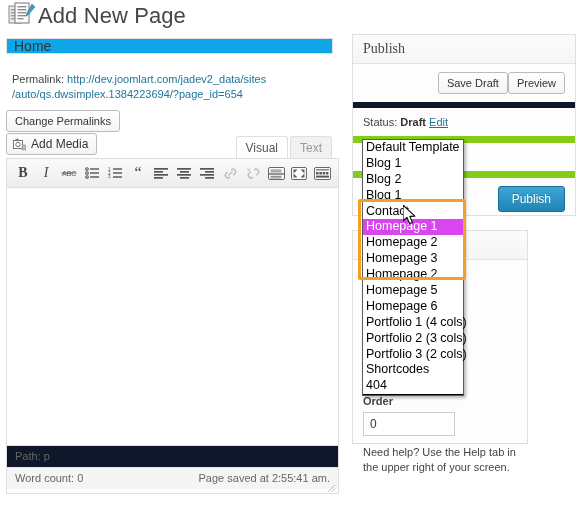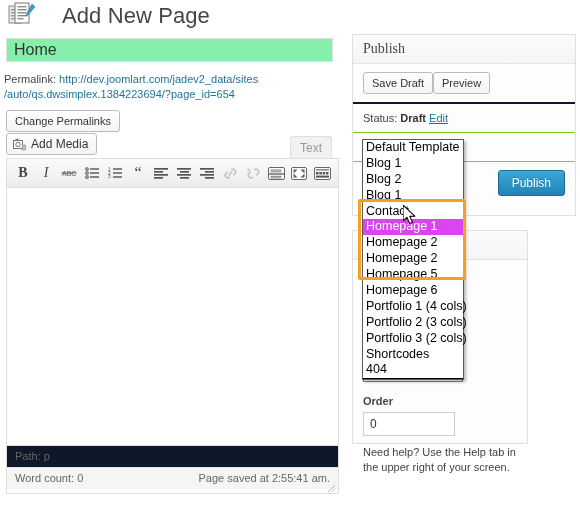--- a/index.html
+++ b/index.html
@@ -9,45 +9,45 @@
     font-family: "Liberation Sans", sans-serif;
     font-size: 12px;
     color: #333;
     overflow: hidden;
   }
   .page { position: relative; width: 580px; height: 508px; }
 
   
   .page-header {
     position: absolute; left: 8px; top: 2px;
-    display: flex; align-items: center; gap: 24px;
+    display: flex; align-items: center; gap: 0;
   }
   .page-icon { width: 30px; height: 28px; position: relative; }
   .page-title {
     font-size: 22px; font-weight: normal; color: #464646;
     letter-spacing: .1px;
   }
 
   
   .title-input {
     position: absolute; left: 6px; top: 38px;
-    width: 327px; height: 24px;
+    width: 327px; height: 16px;
     box-sizing: border-box;
     border: 1px solid #dfdfdf;
-    background: #86efac;
+    background: #0ea5e9;
     font-family: "Liberation Sans", sans-serif;
-    font-size: 16px;
+    font-size: 14px;
     color: #333;
     padding: 2px 7px;
     outline: none;
   }
 
   
   .permalink {
-    position: absolute; left: 4px; top: 72px;
+    position: absolute; left: 12px; top: 72px;
     width: 340px;
     font-size: 11px; color: #444; line-height: 15px;
   }
   .permalink .lbl { color: #444; }
   .permalink .url { color: #21759b; }
 
   .btn {
     display: inline-block;
     box-sizing: border-box;
     border: 1px solid #bbb;
@@ -159,27 +159,27 @@
   }
 
   #publish-panel { left: 352px; top: 34px; width: 224px; height: 182px; }
   #attributes-panel { left: 352px; top: 230px; width: 176px; height: 214px; }
   #featured-panel { left: 352px; top: 482px; width: 224px; height: 26px; margin-top: 36px; }
 
   .pub-row {
     padding: 8px 10px;
     font-size: 11px;
     color: #444;
-    border-bottom: 1px solid #84cc16;
+    border-bottom: 7px solid #84cc16;
     position: relative;
   }
   .pub-btnrow {
     padding: 8px 10px 8px 10px;
-    display: flex; justify-content: flex-start;
-    border-bottom: 2px solid #0f172a;
+    display: flex; justify-content: flex-end;
+    border-bottom: 6px solid #0f172a;
   }
   .pub-link { color: #21759b; text-decoration: underline; cursor: pointer; }
   .pub-strong { font-weight: bold; color: #333; }
   .btn-publish {
     position: absolute; right: 10px; top: 8px;
     background: linear-gradient(to bottom,#3aa8d8 0%, #2283b3 100%);
     border: 1px solid #1b6b93;
     border-radius: 3px;
     color: #fff;
     font-size: 12px;
@@ -302,20 +302,21 @@
         <rect x="2.5" y="0.8" width="3" height="1.7" fill="#767676"></rect>
         <rect x="9" y="7" width="3.5" height="5" fill="#bbb" stroke="#8a8a8a" stroke-width=".6"></rect>
       </svg>
     </span>
     <span>Add Media</span>
   </button>
 
   <button class="btn btn-change">Change Permalinks</button>
 
   <div class="ed-tabs">
+    <div class="ed-tab active">Visual</div>
     <div class="ed-tab">Text</div>
   </div>
 
   <div class="editor-wrap">
 
     <div class="editor-toolbar">
       <div class="tb-btn">
         <span style="font-family:'Liberation Serif',serif;font-weight:bold;font-size:14px;">B</span>
       </div>
       <div class="tb-btn">
@@ -498,20 +499,21 @@
   </div>
 
   <div class="dropdown" id="dropdown-list">
       <div class="dd-item">Default Template</div>
       <div class="dd-item">Blog 1</div>
       <div class="dd-item">Blog 2</div>
       <div class="dd-item">Blog 1</div>
       <div class="dd-item">Contact</div>
       <div class="dd-item selected">Homepage 1</div>
       <div class="dd-item">Homepage 2</div>
+      <div class="dd-item">Homepage 3</div>
       <div class="dd-item">Homepage 2</div>
       <div class="dd-item">Homepage 5</div>
       <div class="dd-item">Homepage 6</div>
       <div class="dd-item">Portfolio 1 (4 cols)</div>
       <div class="dd-item">Portfolio 2 (3 cols)</div>
       <div class="dd-item">Portfolio 3 (2 cols)</div>
       <div class="dd-item">Shortcodes</div>
       <div class="dd-item">404</div>
       <div class="dd-bottom-rule"></div>
     </div>

